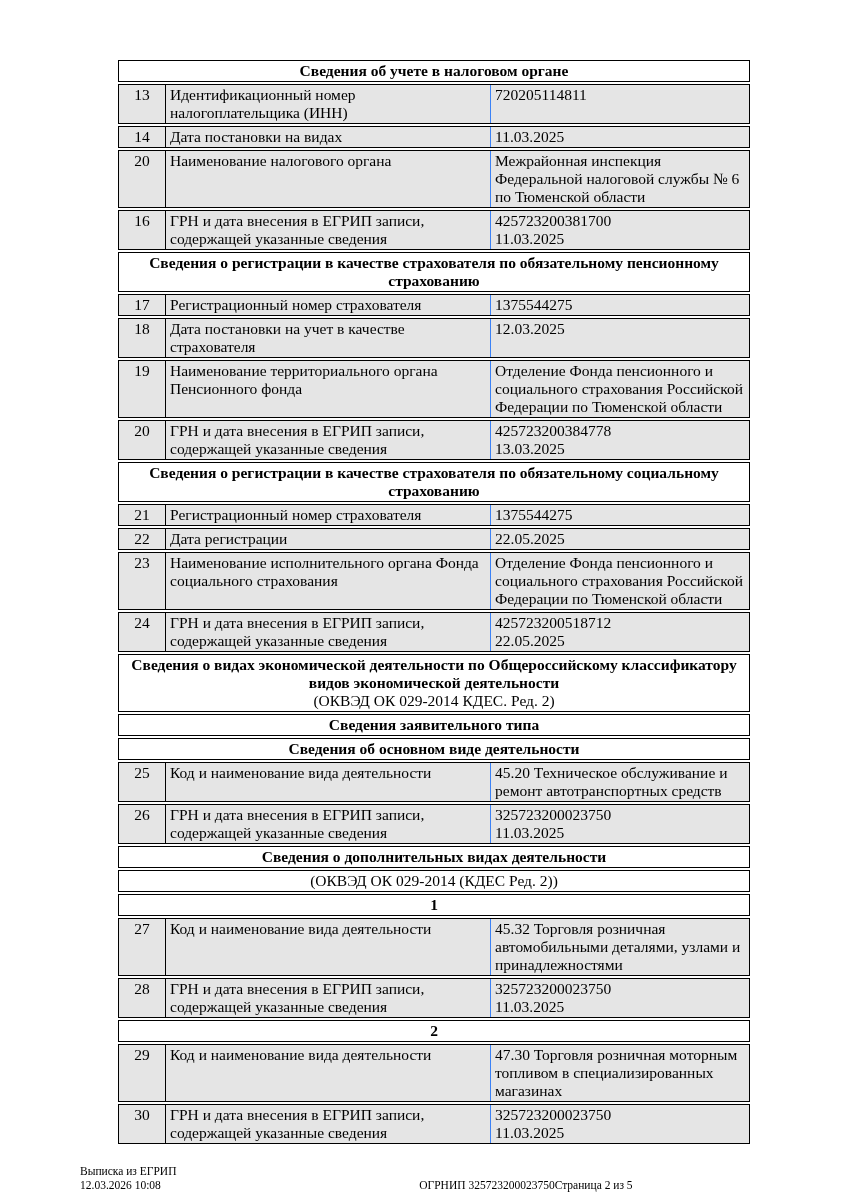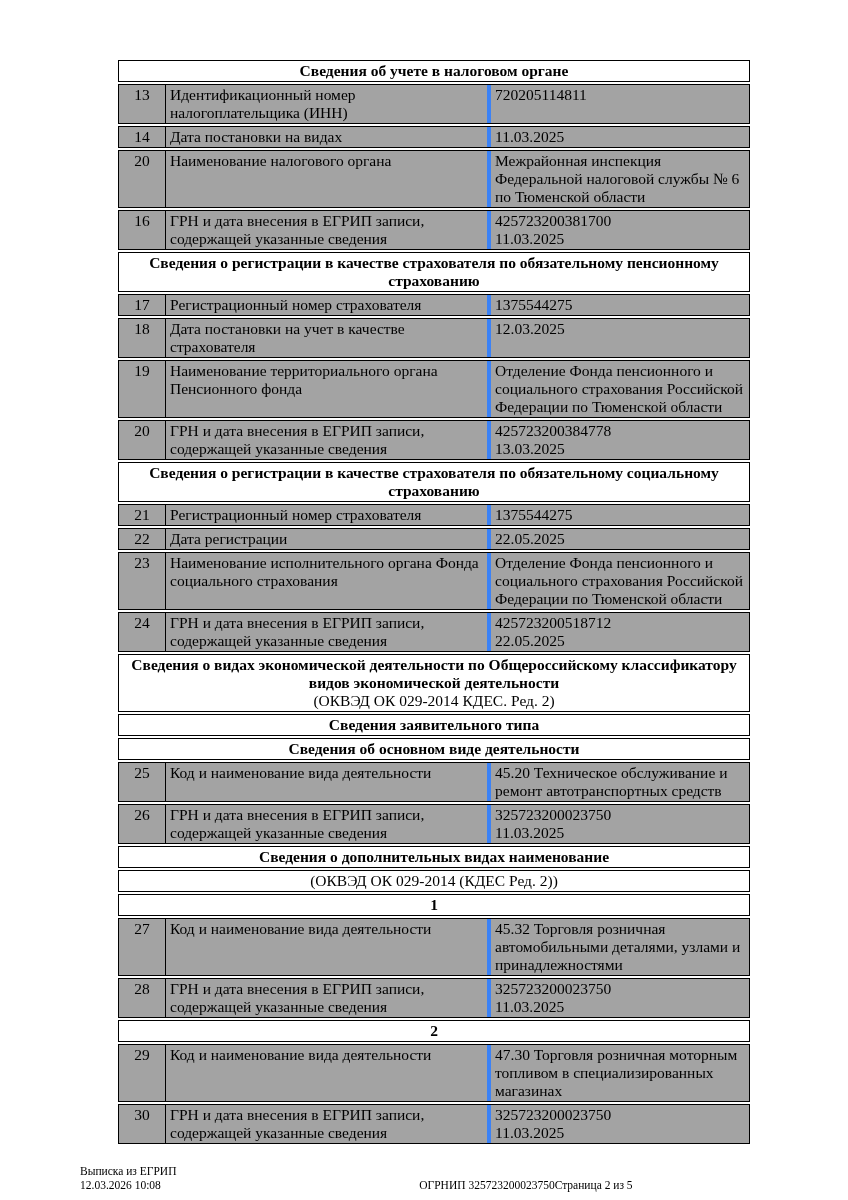--- a/index.html
+++ b/index.html
@@ -21,42 +21,42 @@
     flex-direction: column;
     gap: 2px;
     font-size: 15.5px;
     line-height: 18px;
     padding-left: 38px;
   }
   .row {
     display: flex;
     border: 1px solid #000;
     box-sizing: border-box;
-    background: #a3a3a3;
+    background: #e5e5e5;
   }
   .section-row {
     display: block;
     border: 1px solid #000;
     box-sizing: border-box;
     text-align: center;
     padding: 1px 6px;
     background: #fff;
   }
   .cell-num {
     flex: 0 0 47px;
     width: 47px;
     border-right: 1px solid #000;
     text-align: center;
     padding: 1px 2px;
     box-sizing: border-box;
   }
   .cell-label {
     flex: 0 0 325px;
     width: 325px;
-    border-right: 4px solid #3b82f6;
+    border-right: 1px solid #3b82f6;
     padding: 1px 4px;
     box-sizing: border-box;
   }
   .cell-value {
     flex: 1 1 auto;
     padding: 1px 4px;
     box-sizing: border-box;
     min-width: 0;
   }
   .b { font-weight: bold; }
@@ -194,21 +194,21 @@
     </div>
     <div class="row">
       <div class="cell-num">26</div>
       <div class="cell-label">ГРН и дата внесения в ЕГРИП записи, содержащей указанные сведения</div>
       <div class="cell-value">
         <div>325723200023750</div>
         <div>11.03.2025</div>
       </div>
     </div>
     <div class="section-row">
-      <div class="b i">Сведения о дополнительных видах наименование</div>
+      <div class="b i">Сведения о дополнительных видах деятельности</div>
     </div>
     <div class="section-row">
       <div class="i">(ОКВЭД ОК 029-2014 (КДЕС Ред. 2))</div>
     </div>
     <div class="section-row">
       <div class="b ">1</div>
     </div>
     <div class="row">
       <div class="cell-num">27</div>
       <div class="cell-label">Код и наименование вида деятельности</div>

